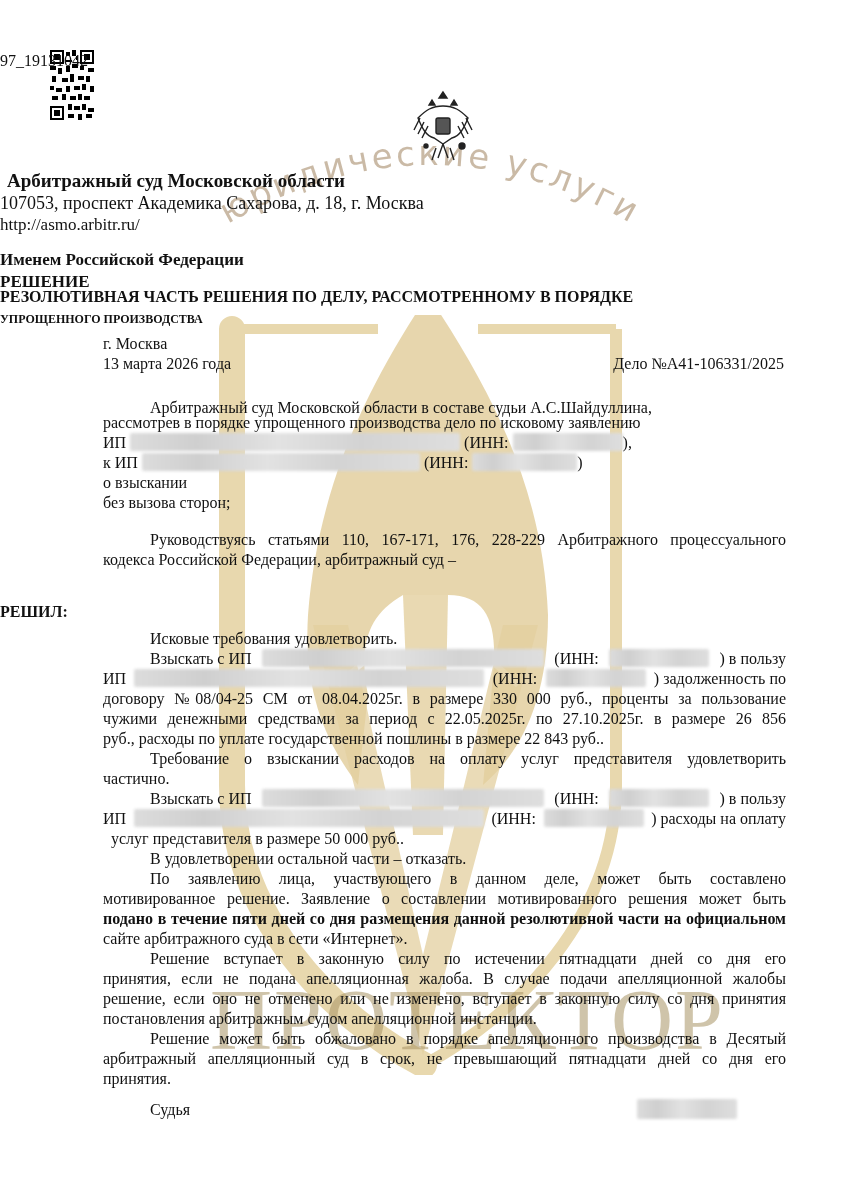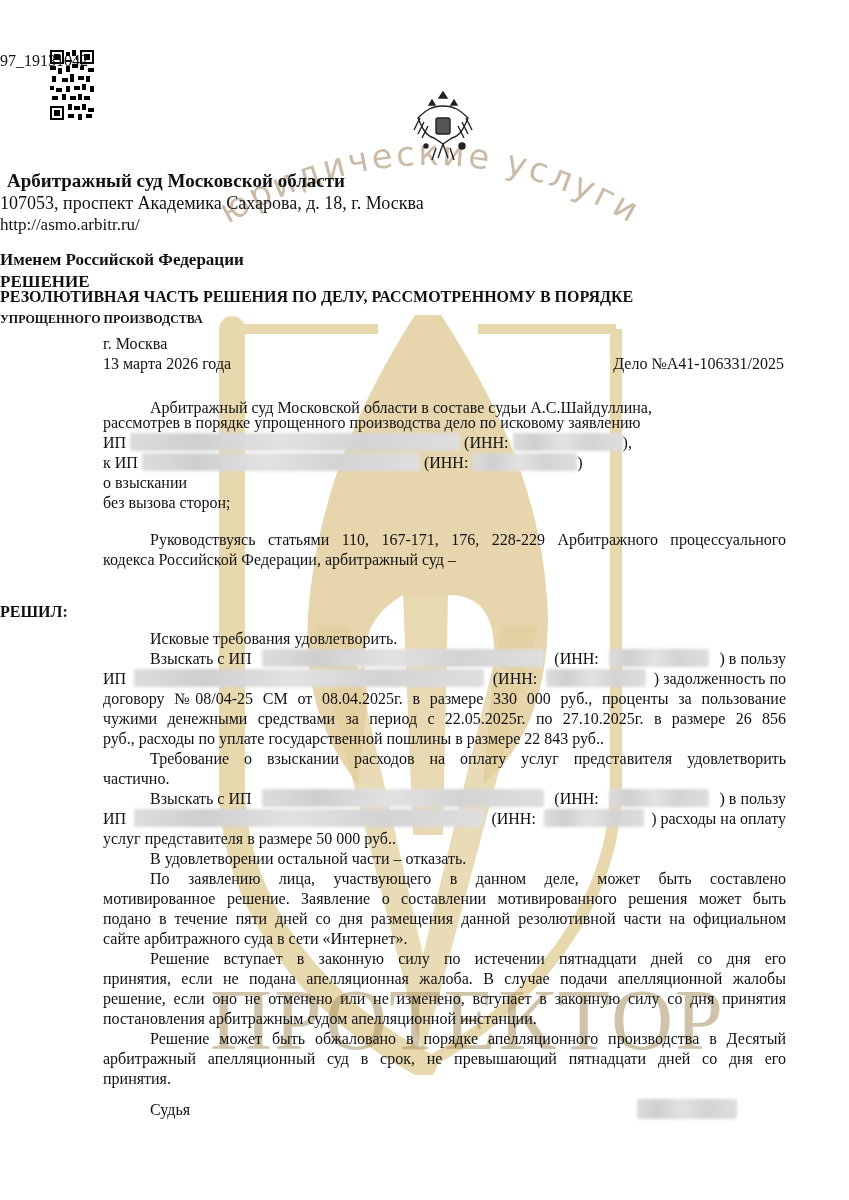--- a/index.html
+++ b/index.html
@@ -192,27 +192,27 @@
       <span class="blur" style="width:100px;"></span>
       <span>) в пользу</span>
     </div>
     <div class="abs txt" style="left:103px; width:683px; top:809px; display:flex; justify-content:space-between;">
       <span>ИП</span>
       <span class="blur" style="width:350px;"></span>
       <span>(ИНН:</span>
       <span class="blur" style="width:100px;"></span>
       <span>) расходы на оплату</span>
     </div>
-    <div class="abs txt" style="left:103px; top:829px;">услуг представителя в размере 50 000 руб..</div>
+    <div class="abs txt" style="left:111px; top:829px;">услуг представителя в размере 50 000 руб..</div>
 
     <div class="abs txt" style="left:150px; top:849px;">В удовлетворении остальной части – отказать.</div>
 
     <div class="abs txt justify" style="left:150px; width:636px; top:869px;">По заявлению лица, участвующего в данном деле, может быть составлено</div>
     <div class="abs txt justify" style="left:103px; width:683px; top:889px;">мотивированное решение. Заявление о составлении мотивированного решения может быть</div>
-    <div class="abs txt justify" style="left:103px; width:683px; top:909px;">подано в течение пяти дней со дня размещения данной резолютивной части на официальном</div>
+    <div class="abs txt justify" style="left:103px; width:683px; top:909px;font-weight:bold;">подано в течение пяти дней со дня размещения данной резолютивной части на официальном</div>
     <div class="abs txt" style="left:103px; top:929px;">сайте арбитражного суда в сети «Интернет».</div>
 
     <div class="abs txt justify" style="left:150px; width:636px; top:949px;">Решение вступает в законную силу по истечении пятнадцати дней со дня его</div>
     <div class="abs txt justify" style="left:103px; width:683px; top:969px;">принятия, если не подана апелляционная жалоба. В случае подачи апелляционной жалобы</div>
     <div class="abs txt" style="left:103px; top:1009px;">постановления арбитражным судом апелляционной инстанции.</div>
     <div class="abs txt justify" style="left:103px; width:683px; top:989px;">решение, если оно не отменено или не изменено, вступает в законную силу со дня принятия</div>
 
     <div class="abs txt justify" style="left:150px; width:636px; top:1029px;">Решение может быть обжаловано в порядке апелляционного производства в Десятый</div>
     <div class="abs txt justify" style="left:103px; width:683px; top:1049px;">арбитражный апелляционный суд в срок, не превышающий пятнадцати дней со дня его</div>
     <div class="abs txt" style="left:103px; top:1069px;">принятия.</div>

